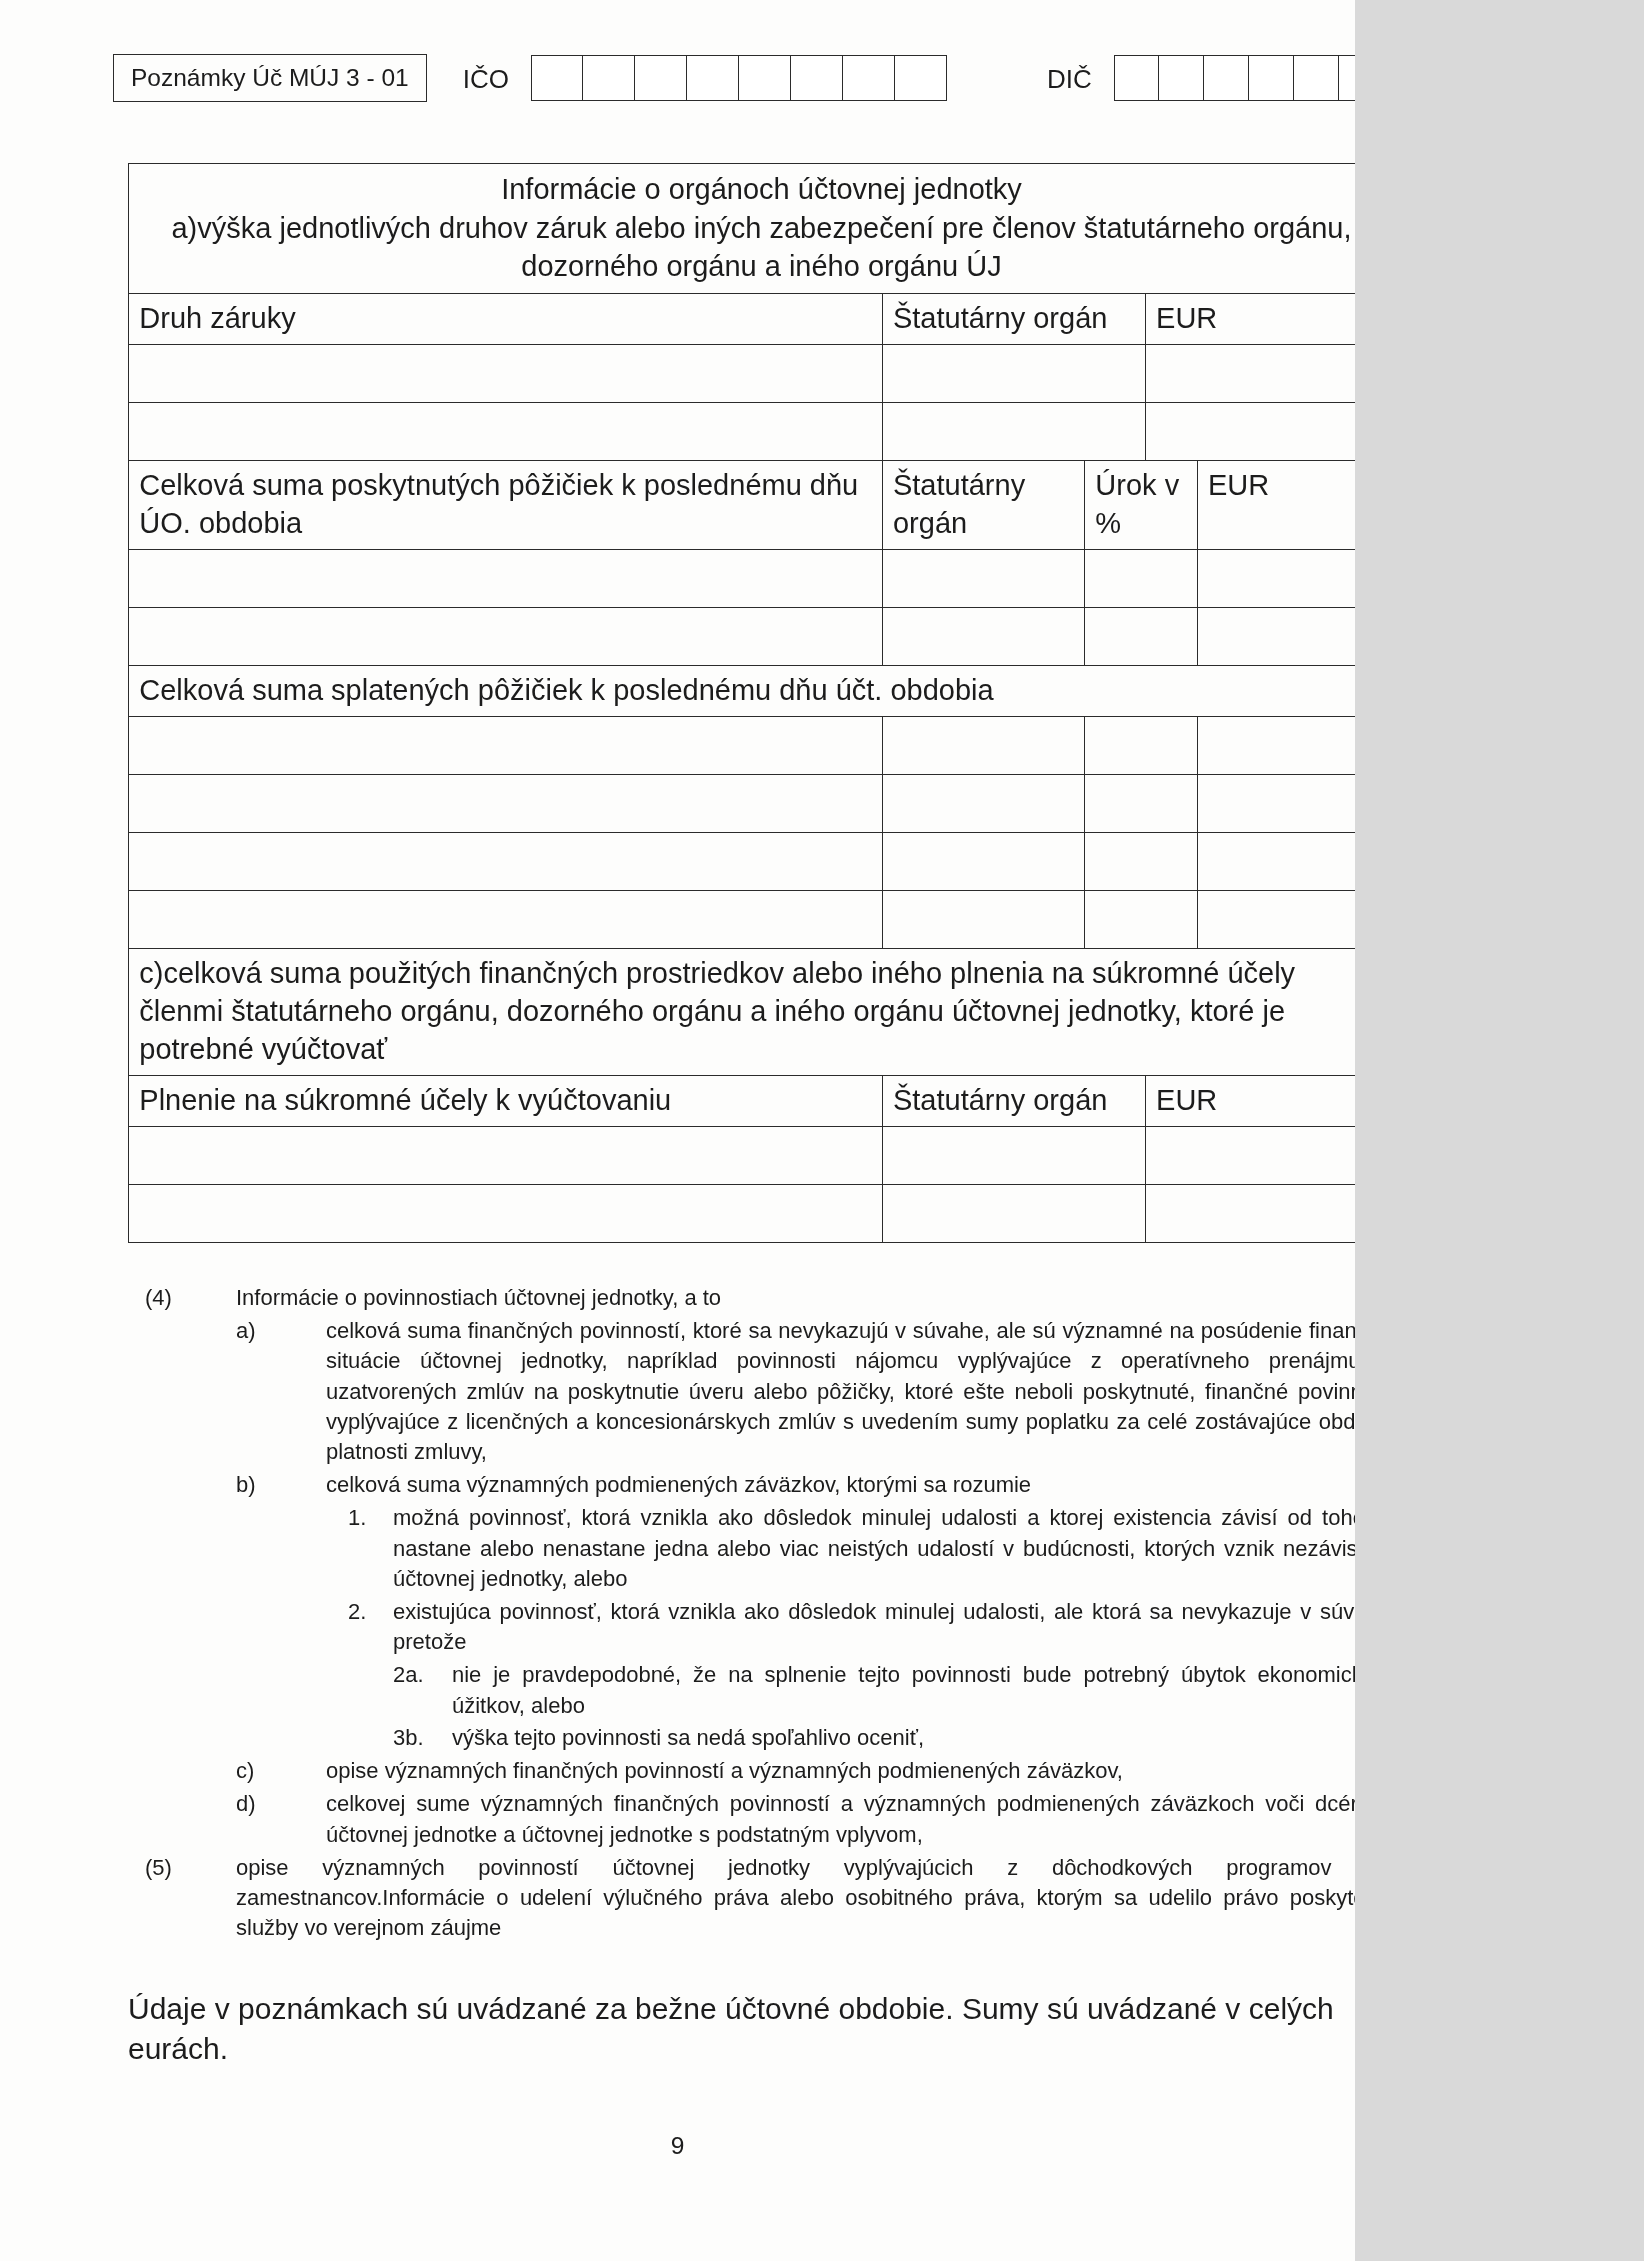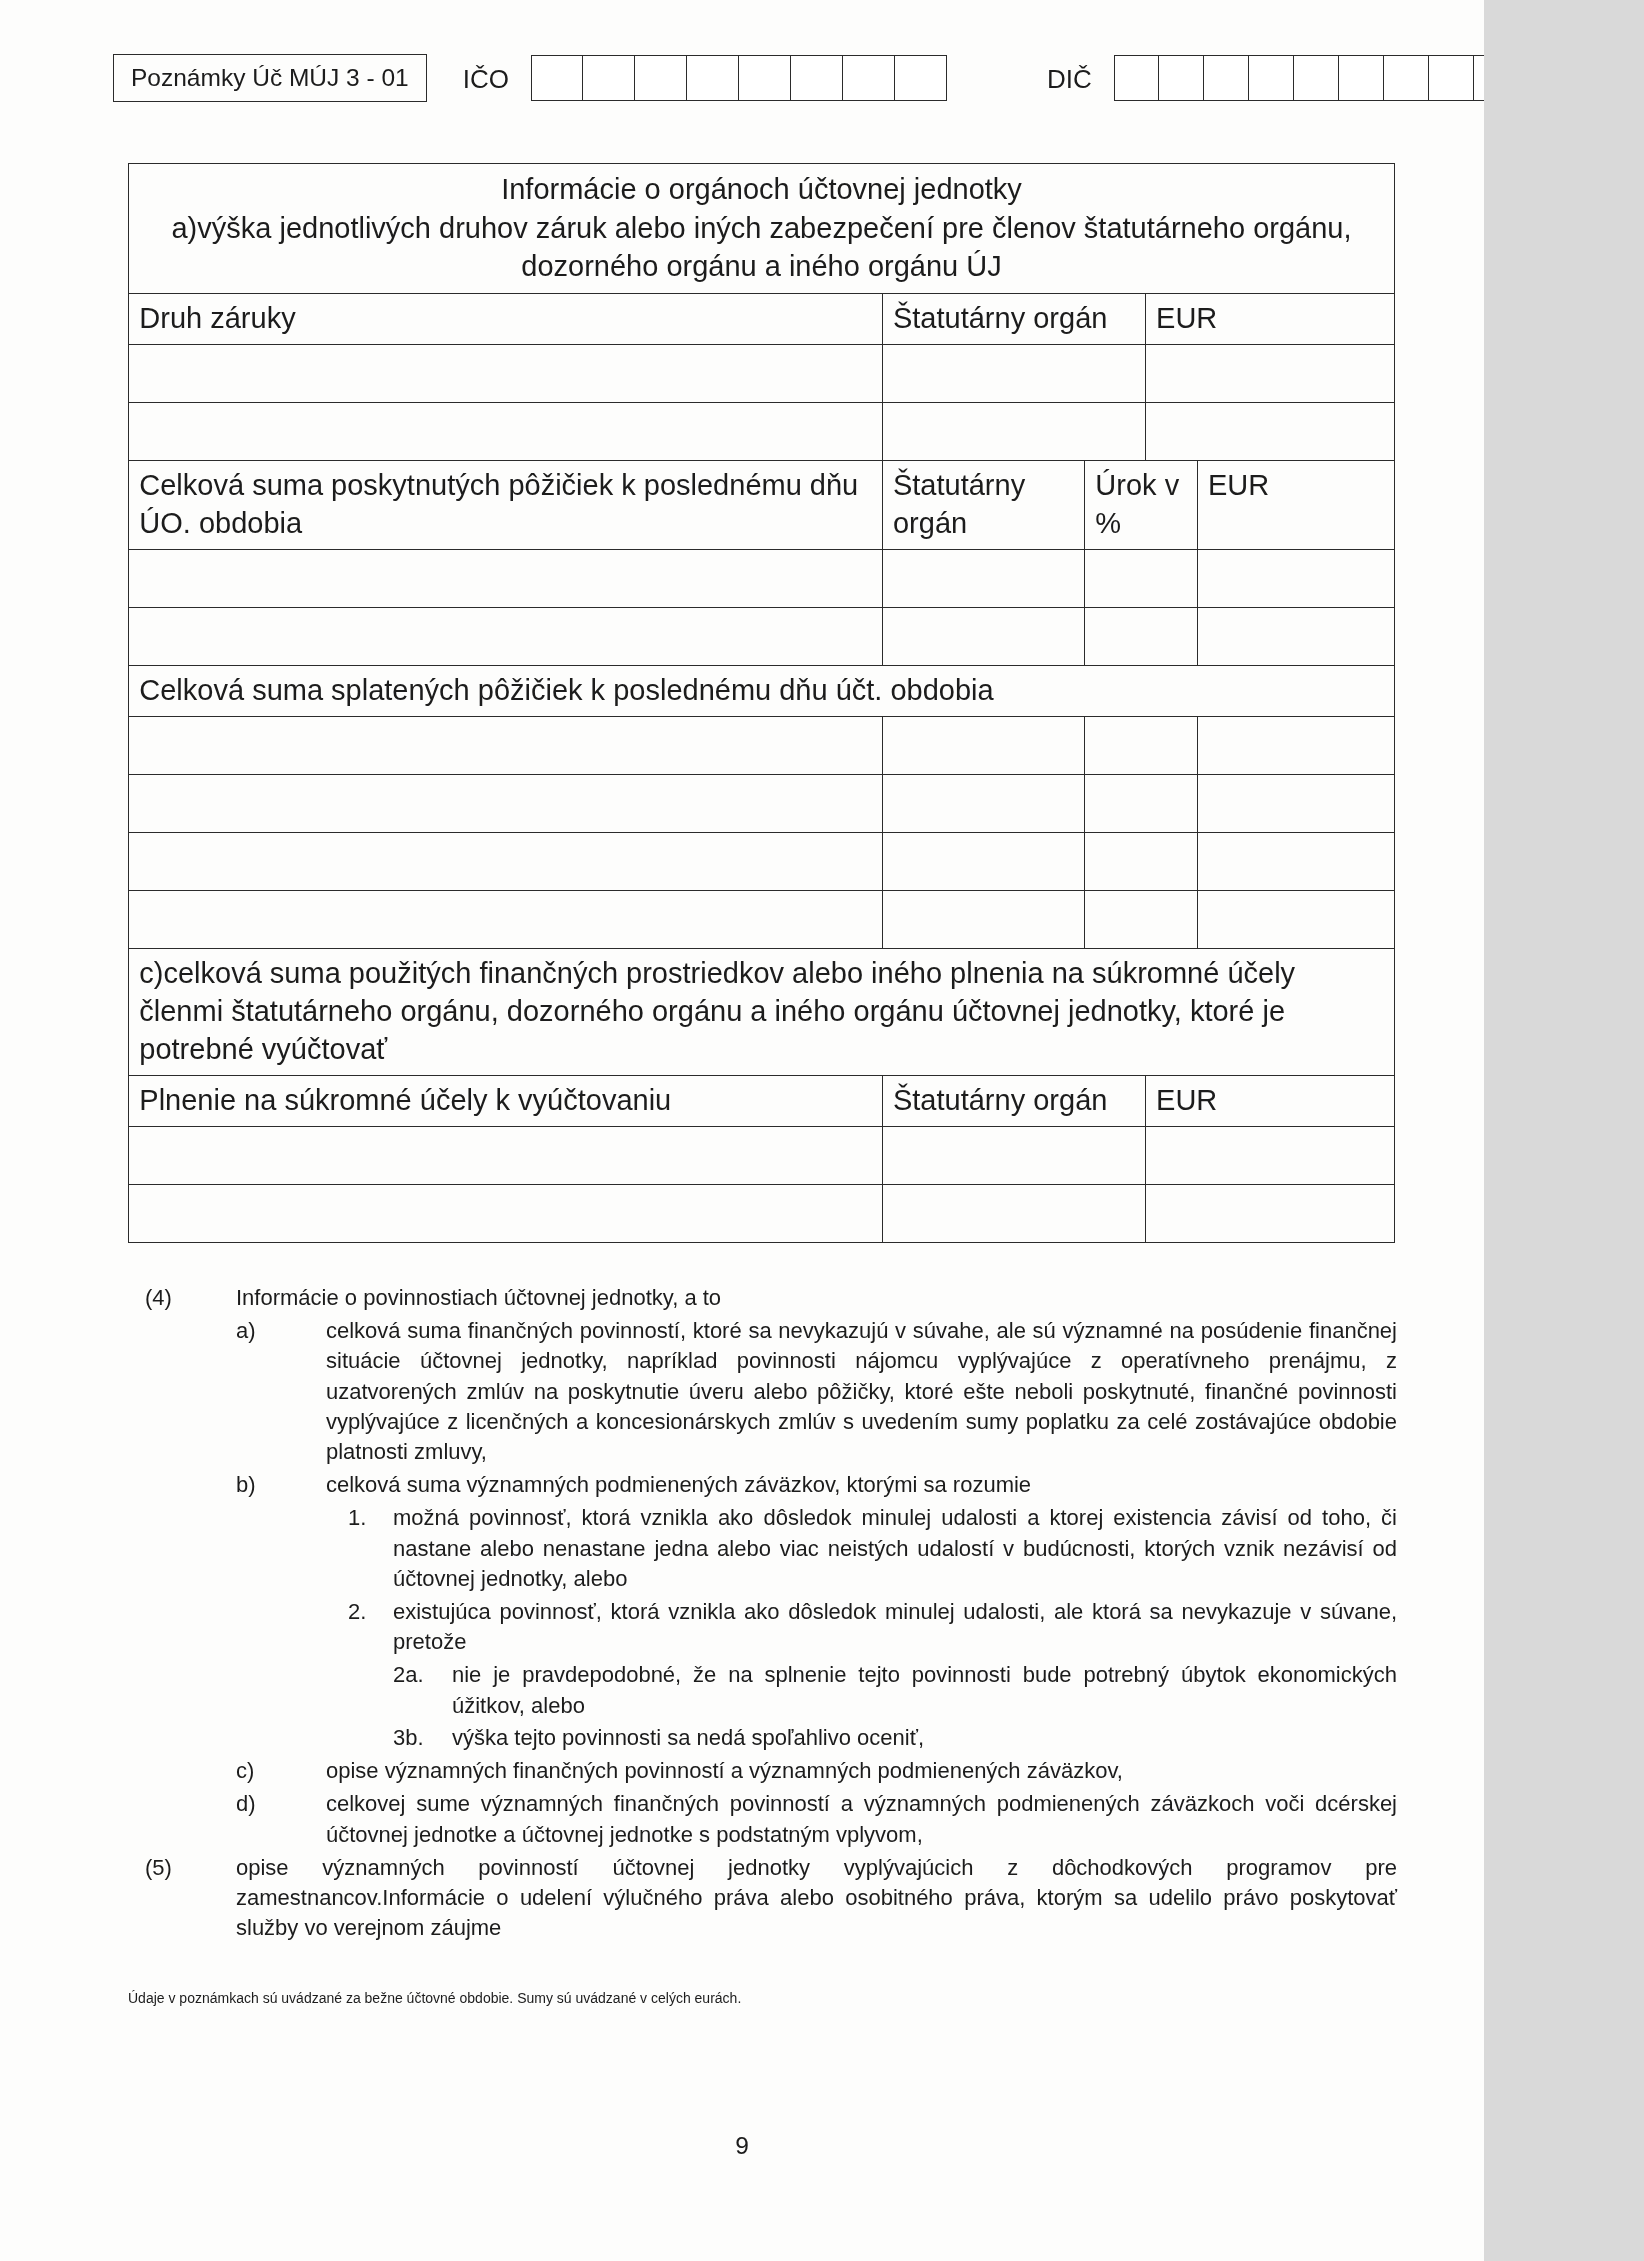--- a/index.html
+++ b/index.html
@@ -1,17 +1,17 @@
 <!DOCTYPE html>
 <html style="font-size:10.3px"><head>
 <meta charset="utf-8">
 <style>
   html, body { margin: 0; padding: 0; background: #d9d9d9; }
   .page {
-    width: 1484px;
+    width: 1355px;
     height: 2261px;
     background: #fdfdfc;
     position: relative;
     font-family: "Liberation Sans", sans-serif;
     color: #1c1c1c;
     overflow: hidden;
   }
 
   
   .topbar {
@@ -83,21 +83,21 @@
   .ntext { flex: 1; text-align: justify; }
   .lv0 { padding-left: 145px; } .lv0 .nlabel { width: 91px; }
   .lv1 { padding-left: 236px; } .lv1 .nlabel { width: 90px; }
   .lv2 { padding-left: 348px; } .lv2 .nlabel { width: 45px; }
   .lv3 { padding-left: 393px; } .lv3 .nlabel { width: 59px; }
 
   
   .fline {
     margin-left: 128px;
     width: 1282px;
-    font-size: 14px;
+    font-size: 30px;
     line-height: 1.35;
   }
   .f1 { margin-top: 45px; }
   .f2 { margin-top: 31px; }
 
   .page-number {
     position: absolute;
     top: 2132px;
     left: 0;
     width: 100%;

